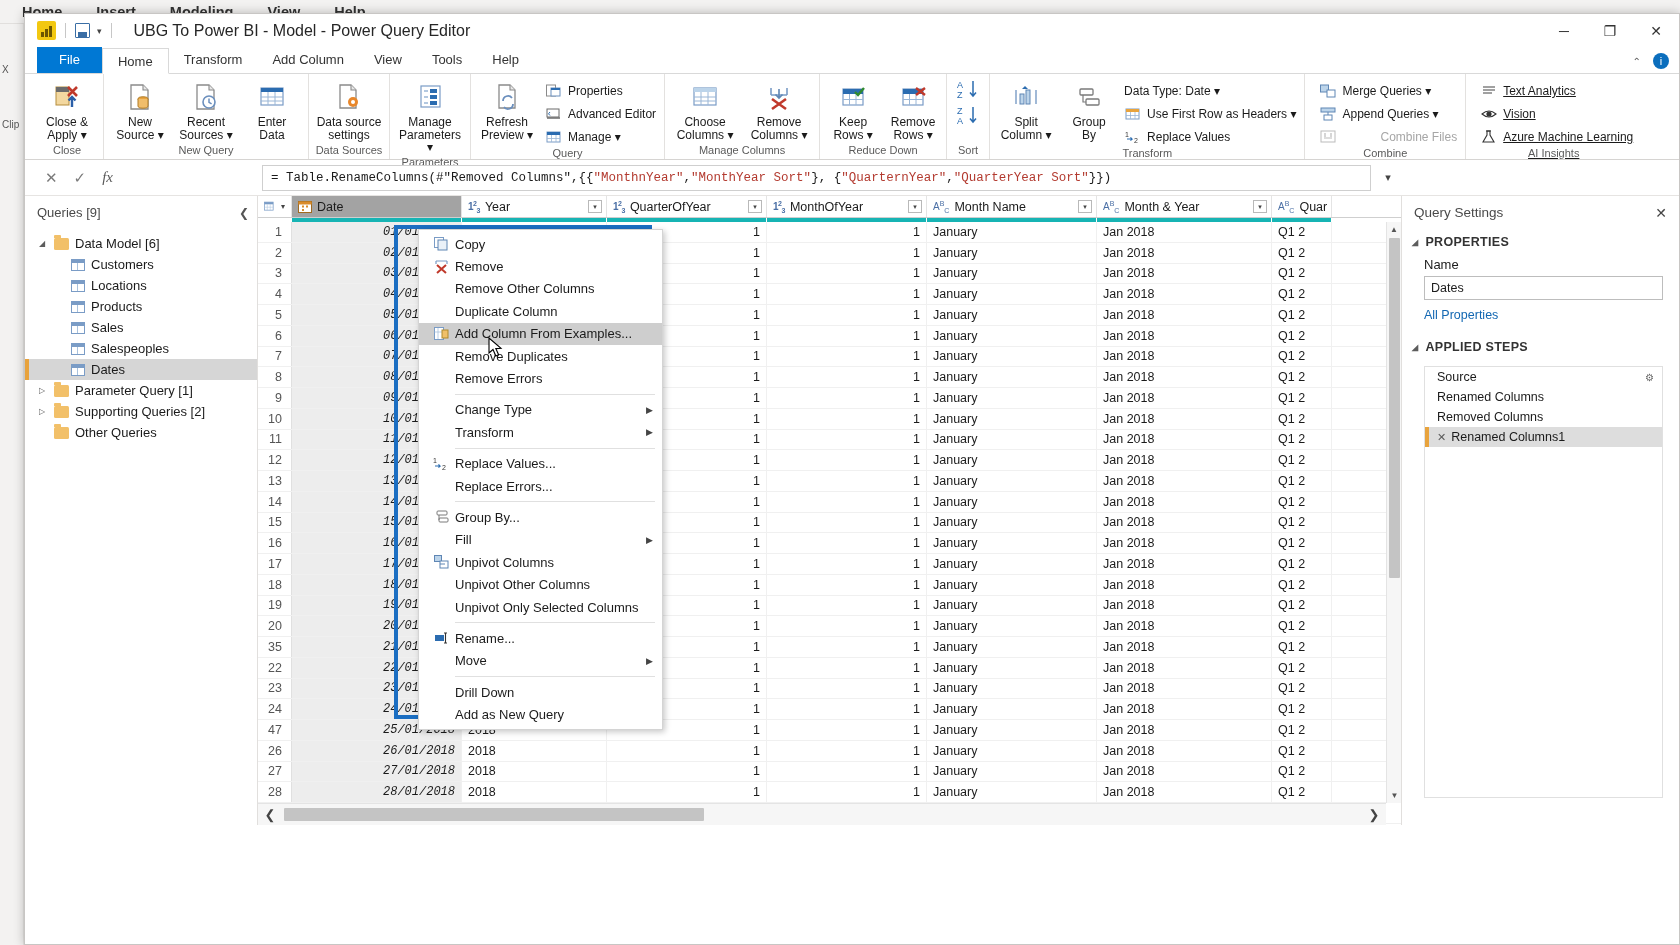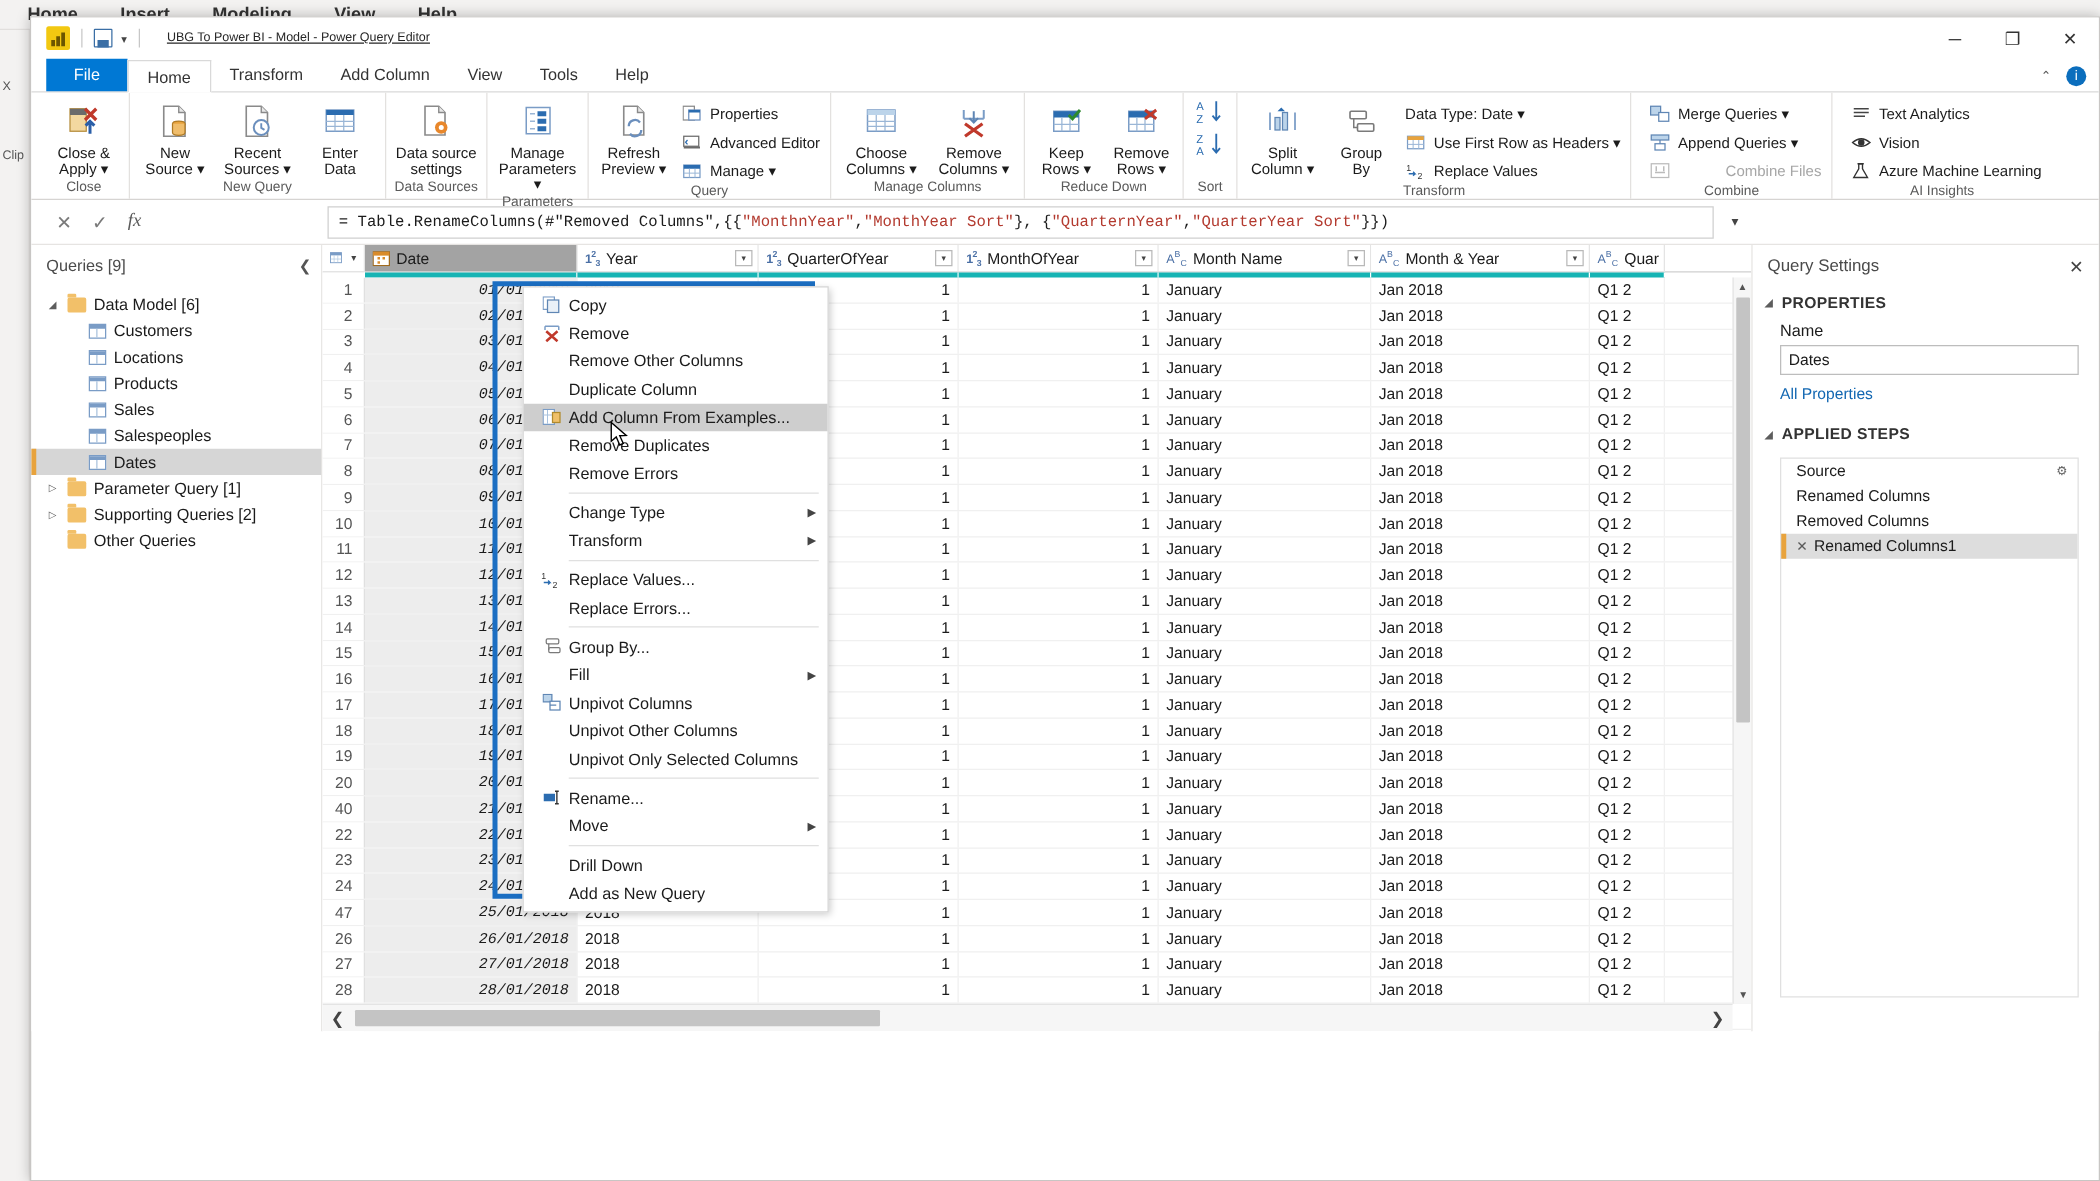--- a/index.html
+++ b/index.html
@@ -49,21 +49,21 @@
   }
   .pbi-logo i { display:block; width:2.5px; background:#6b5500; }
   .pbi-logo i:nth-child(1){height:5px;}
   .pbi-logo i:nth-child(2){height:8px;}
   .pbi-logo i:nth-child(3){height:11px;}
   .tb-sep { width:1px; height:15px; background:#c7c7c7; margin:0 9px; }
   .save-ic { width:15px; height:15px; position:relative; }
   .save-ic::before{content:"";position:absolute;inset:0;border:1.6px solid #3a6ea5;border-radius:1px;}
   .save-ic::after{content:"";position:absolute;left:3px;bottom:0;width:9px;height:6px;background:#3a6ea5;}
   .caret-sm { font-size: 9px; color:#444; margin-left:7px; }
-  .tb-title { margin-left: 13px; font-size: 10px; color: #262626; text-decoration: underline; }
+  .tb-title { margin-left: 13px; font-size: 16px; color: #262626; }
   .win-btns { position:absolute; right:0; top:0; height:34px; display:flex; }
   .win-btn { width:46px; height:34px; display:flex; align-items:center; justify-content:center;
              font-size:14px; color:#333; }
 
   
   .ribbon-tabs {
     height: 26px; display:flex; align-items:flex-end; position:relative;
     background:#ffffff; border-bottom:1px solid #d9d9d9;
     padding-left: 12px;
   }
@@ -75,21 +75,21 @@
   .chev-up { font-size:10px; color:#555; }
   .help-dot { width:16px;height:16px;border-radius:50%;background:#0b6ebd;color:#fff;
               font-size:11px;display:flex;align-items:center;justify-content:center;}
 
   
   .ribbon {
     height: 86px; display:flex; background:#ffffff; border-bottom:1px solid #d6d4d2;
     padding-left: 6px; font-size:12px;
   }
   .rgroup { display:flex; flex-direction:column; border-right:1px solid #e3e1df; padding:0 4px 0 4px; }
-  .rgroup:last-child { border-right:none; }
+  .rgroup:last-child { border-right:none;text-decoration:underline; }
   .rgroup-body { flex:1; display:flex; align-items:flex-start; padding-top:5px; gap:2px;}
   .rgroup-label { text-align:center; font-size:11px; color:#5a5a5a; padding-bottom:3px; }
   .bigbtn { width:64px; display:flex; flex-direction:column; align-items:center;
             padding:2px 2px; text-align:center; line-height:12.5px; color:#1b1b1b;}
   .bigbtn.w72 { width:72px; }
   .bigbtn.w58 { width:58px; }
   .bigbtn .ic { height:32px; display:flex; align-items:center; justify-content:center; margin-bottom:3px;}
   .smallcol { display:flex; flex-direction:column; justify-content:flex-start; gap:3px; padding-top:2px;}
   .smallbtn { display:flex; align-items:center; gap:6px; padding:1px 4px; height:20px; color:#1b1b1b;
               white-space:nowrap; }
@@ -946,21 +946,21 @@
                 <div class="cell idx">20</div>
                 <div class="cell date selcol" style="width: 170px;">20/01/2018</div>
                 <div class="cell" style="width: 145px;">2018</div>
                 <div class="cell num" style="width: 160px;">1</div>
                 <div class="cell num" style="width: 160px;">1</div>
                 <div class="cell" style="width: 170px;">January</div>
                 <div class="cell" style="width: 175px;">Jan 2018</div>
                 <div class="cell" style="width: 60px;">Q1  2</div>
               </div>
               <div class="drow">
-                <div class="cell idx">40</div>
+                <div class="cell idx">35</div>
                 <div class="cell date selcol" style="width: 170px;">21/01/2018</div>
                 <div class="cell" style="width: 145px;">2018</div>
                 <div class="cell num" style="width: 160px;">1</div>
                 <div class="cell num" style="width: 160px;">1</div>
                 <div class="cell" style="width: 170px;">January</div>
                 <div class="cell" style="width: 175px;">Jan 2018</div>
                 <div class="cell" style="width: 60px;">Q1  2</div>
               </div>
               <div class="drow">
                 <div class="cell idx">22</div>

